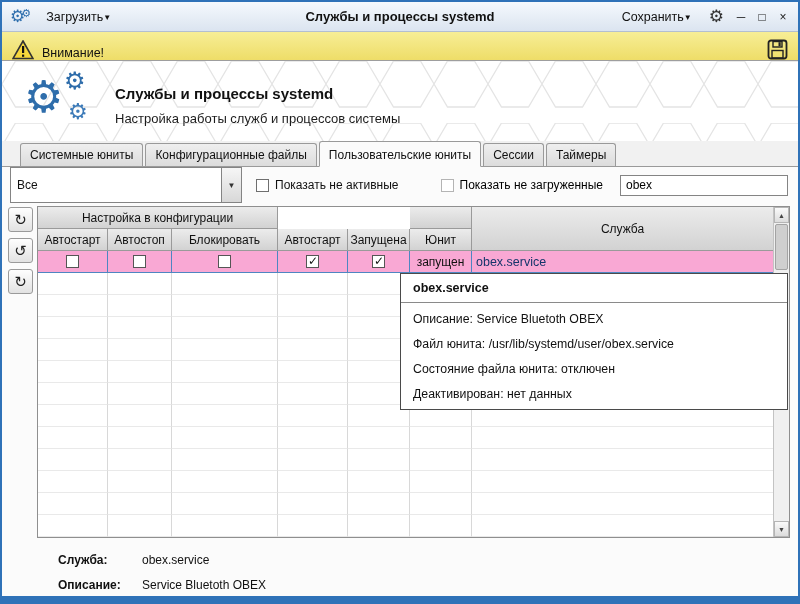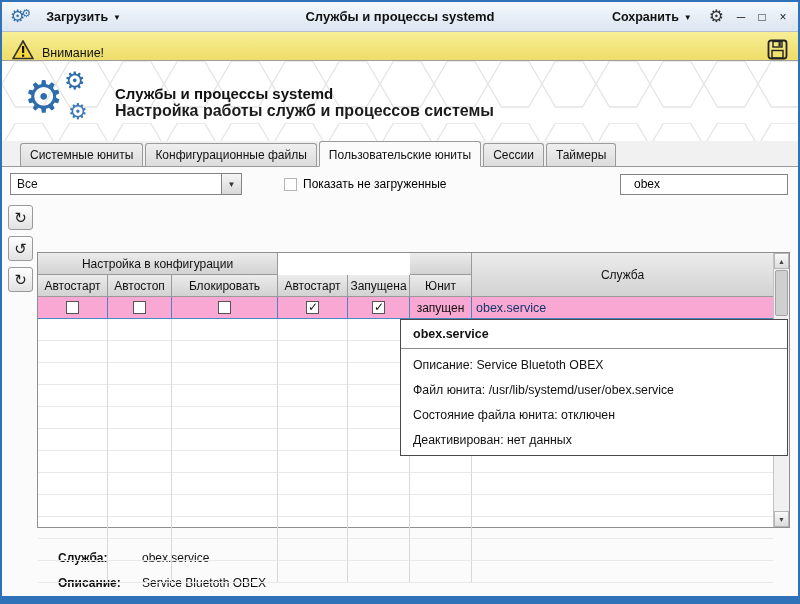--- a/index.html
+++ b/index.html
@@ -19,23 +19,23 @@
     border-bottom:1px solid #b3bfd0;
     display:flex; align-items:center; padding:0 8px; gap:8px;
   }
   .tb-title{
     position:absolute; left:0; right:0; text-align:center;
     font-weight:bold; font-size:13px; pointer-events:none;
   }
   .tb-gear{ color:#2f6fad; font-size:17px; line-height:1; }
   .tb-gear .mini{ font-size:11px; vertical-align:top; margin-left:-4px; }
   .menu-btn{
-    display:flex; align-items:center; gap:5px; padding:3px 6px;
+    display:flex; align-items:center; padding:3px 6px;
     background:transparent; border:1px solid transparent; border-radius:3px;
-    font-size:12.5px; cursor:default;font-weight:bold;
+    font-size:12.5px; cursor:default;
   }
   .menu-btn .arr{ font-size:8px; margin-top:1px; }
   .tb-right{ margin-left:auto; display:flex; align-items:center; gap:10px; z-index:1; }
   .settings-gear{ font-size:17px; color:#333; line-height:1; }
   .winctl{ display:flex; align-items:center; gap:7px; font-size:12px; color:#222; }
   .winctl span{ width:14px; text-align:center; }
 
   
   .warnbar{
     height:29px; flex:0 0 29px;
@@ -47,21 +47,21 @@
   .warn-save{ margin-left:auto; display:flex; }
 
   
   .appheader{ height:80px; flex:0 0 80px; background:#fff; position:relative; overflow:hidden; }
   .hexbg{ position:absolute; inset:0; }
   .gears{ position:absolute; left:22px; top:8px; color:#2e6dab; line-height:1; width:90px; }
   .gears .g1{ font-size:44px; position:absolute; left:0; top:6px; }
   .gears .g2{ font-size:24px; position:absolute; left:40px; top:0; }
   .gears .g3{ font-size:22px; position:absolute; left:44px; top:32px; color:#3c7ab8; }
   .apptitle{ position:absolute; left:113px; top:24px; font-size:15px; font-weight:bold; }
-  .appsubtitle{ position:absolute; left:113px; top:41px; font-size:16px; font-weight:bold; color:#1c1c1c; }
+  .appsubtitle{ position:absolute; left:113px; top:50px; font-size:13px; font-weight:normal; color:#1c1c1c; }
 
   
   .tabbar{
     flex:0 0 26px; display:flex; align-items:flex-end; gap:2px;
     padding:0 0 0 18px; background:#f1f1f1; border-bottom:1px solid #9a9a9a;
   }
   .tab{
     padding:4px 9px 4px; background:linear-gradient(#efefef,#dcdcdc);
     border:1px solid #9a9a9a; border-bottom:none; border-radius:3px 3px 0 0;
     font-size:12px; white-space:nowrap; position:relative;
@@ -69,49 +69,49 @@
   .tab.active{
     background:#fbfbfb; padding-top:6px; margin-bottom:-1px;
     border-bottom:1px solid #fbfbfb; z-index:2;
   }
 
   
   .filterbar{
     flex:0 0 34px; display:flex; align-items:center; padding:0 10px 0 8px; background:#fbfbfb;
   }
   .combo{
-    width:232px; height:22px; border:1px solid #848484; background:#fff;
+    width:232px; height:36px; border:1px solid #848484; background:#fff;
     display:flex; align-items:center; padding-left:6px;
   }
   .combo-arrow{
     margin-left:auto; width:20px; align-self:stretch;
     background:linear-gradient(#f6f6f6,#d8d8d8); border-left:1px solid #848484;
     display:flex; align-items:center; justify-content:center; font-size:8px; color:#333;
   }
   .cbx{ display:flex; align-items:center; gap:6px; }
   .cbx .box{ width:13px; height:13px; border:1px solid #6f6f6f; background:#fff; }
   .cbx.first{ margin-left:14px; }
   .cbx.disabled{ margin-left:42px; color:#000000; }
   .cbx.disabled .box{ border-color:#b4b4b4; }
   .search{
     margin-left:auto; width:168px; height:21px; border:1px solid #848484;
-    padding:0 13px; font:12px "Liberation Sans","DejaVu Sans",sans-serif; background:#fff;
+    padding:0 5px; font:12px "Liberation Sans","DejaVu Sans",sans-serif; background:#fff;
   }
 
   
   .main{ flex:0 0 340px; display:flex; padding:3px 8px 0 6px; background:#fbfbfb; position:relative; }
   .side-toolbar{ width:28px; display:flex; flex-direction:column; gap:6px; padding-top:1px; }
   .tool-btn{
     width:25px; height:25px; border:1px solid #9a9a9a; border-radius:3px;
     background:linear-gradient(#fefefe,#e2e2e2);
     display:flex; align-items:center; justify-content:center; font-size:15px; color:#222;
   }
   .table-outer{
-    flex:1; margin-left:1px; height:276px; border:1px solid #8f8f8f;
-    background:#fff; position:relative;margin-top:48px;
+    flex:1; margin-left:1px; height:332px; border:1px solid #8f8f8f;
+    background:#fff; position:relative;
   }
   .grid{ display:grid; grid-template-columns:70px 64px 106px 70px 62px 62px 1fr; }
   .tcontent{ margin-right:16px; }
   .thead{ grid-template-rows:22px 22px; }
   .hcell{
     background:linear-gradient(#ececec,#d2d2d2);
     border-right:1px solid #9a9a9a; border-bottom:1px solid #9a9a9a;
     display:flex; align-items:center; justify-content:center;
     font-size:12px; overflow:hidden; white-space:nowrap;
   }
@@ -230,20 +230,24 @@
     <div class="tab">Конфигурационные файлы</div>
     <div class="tab active">Пользовательские юниты</div>
     <div class="tab">Сессии</div>
     <div class="tab">Таймеры</div>
   </div>
 
   <div class="filterbar">
     <div class="combo">
       <span>Все</span>
       <span class="combo-arrow">▼</span>
+    </div>
+    <div class="cbx first">
+      <span class="box"></span>
+      <span>Показать не активные</span>
     </div>
     <div class="cbx disabled">
       <span class="box"></span>
       <span>Показать не загруженные</span>
     </div>
     <input class="search" value="obex" style="">
   </div>
 
   <div class="main">
     <div class="side-toolbar">

